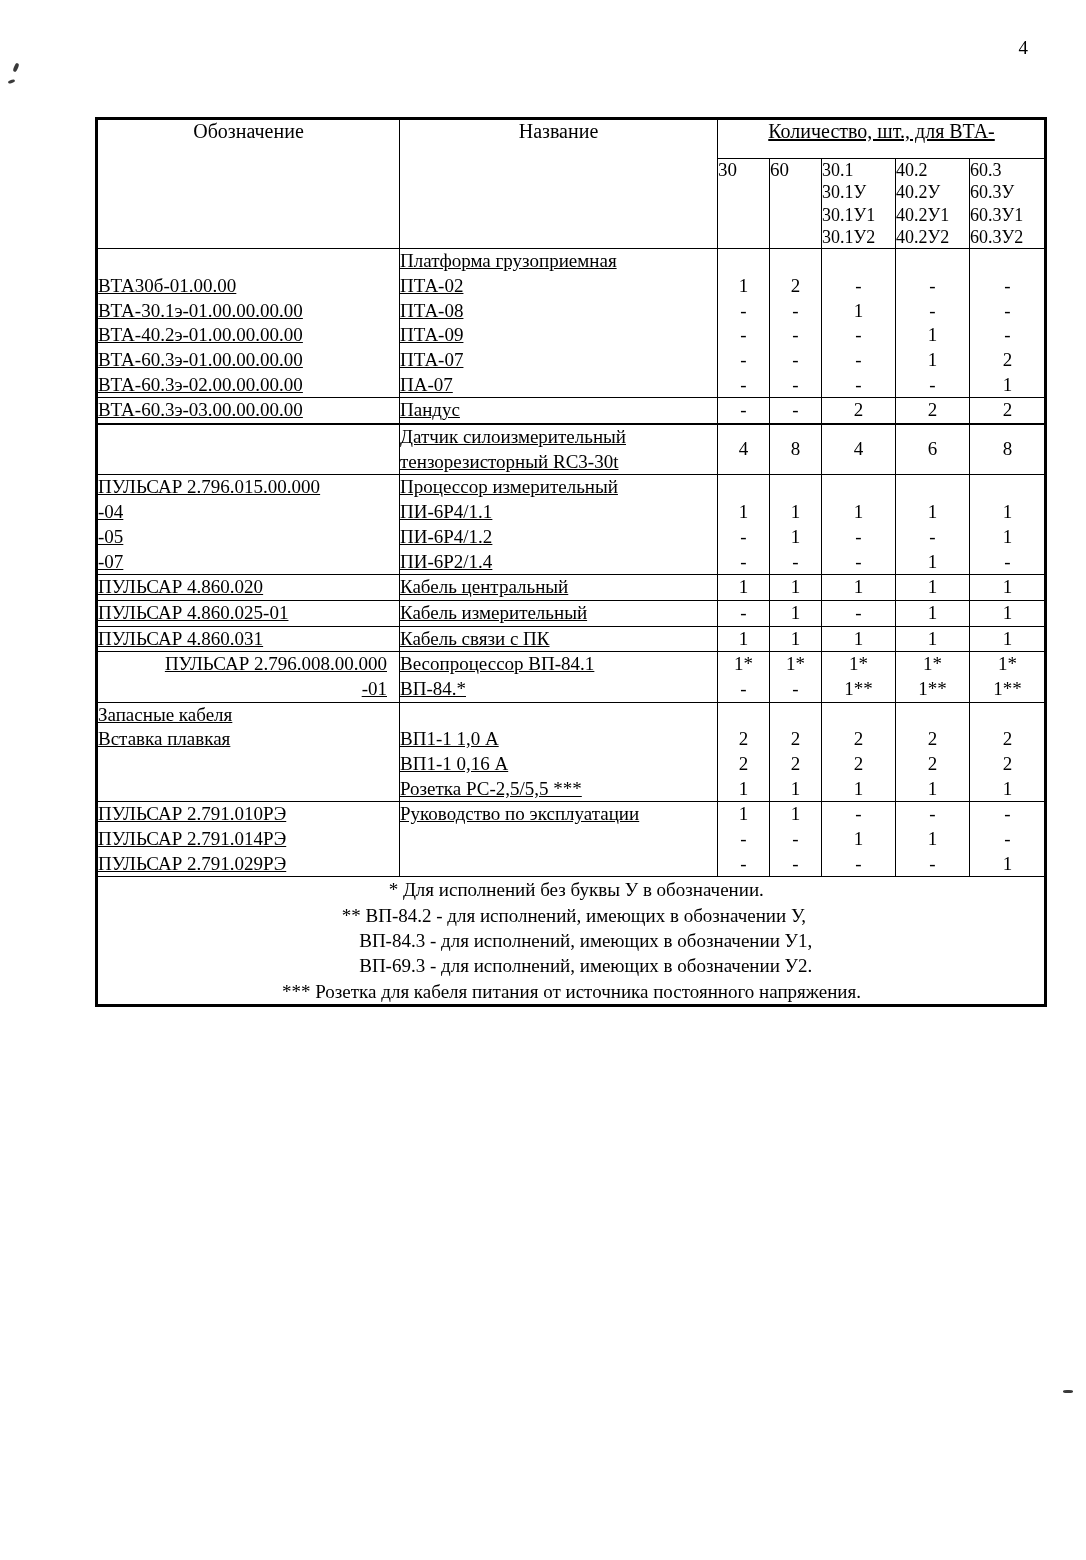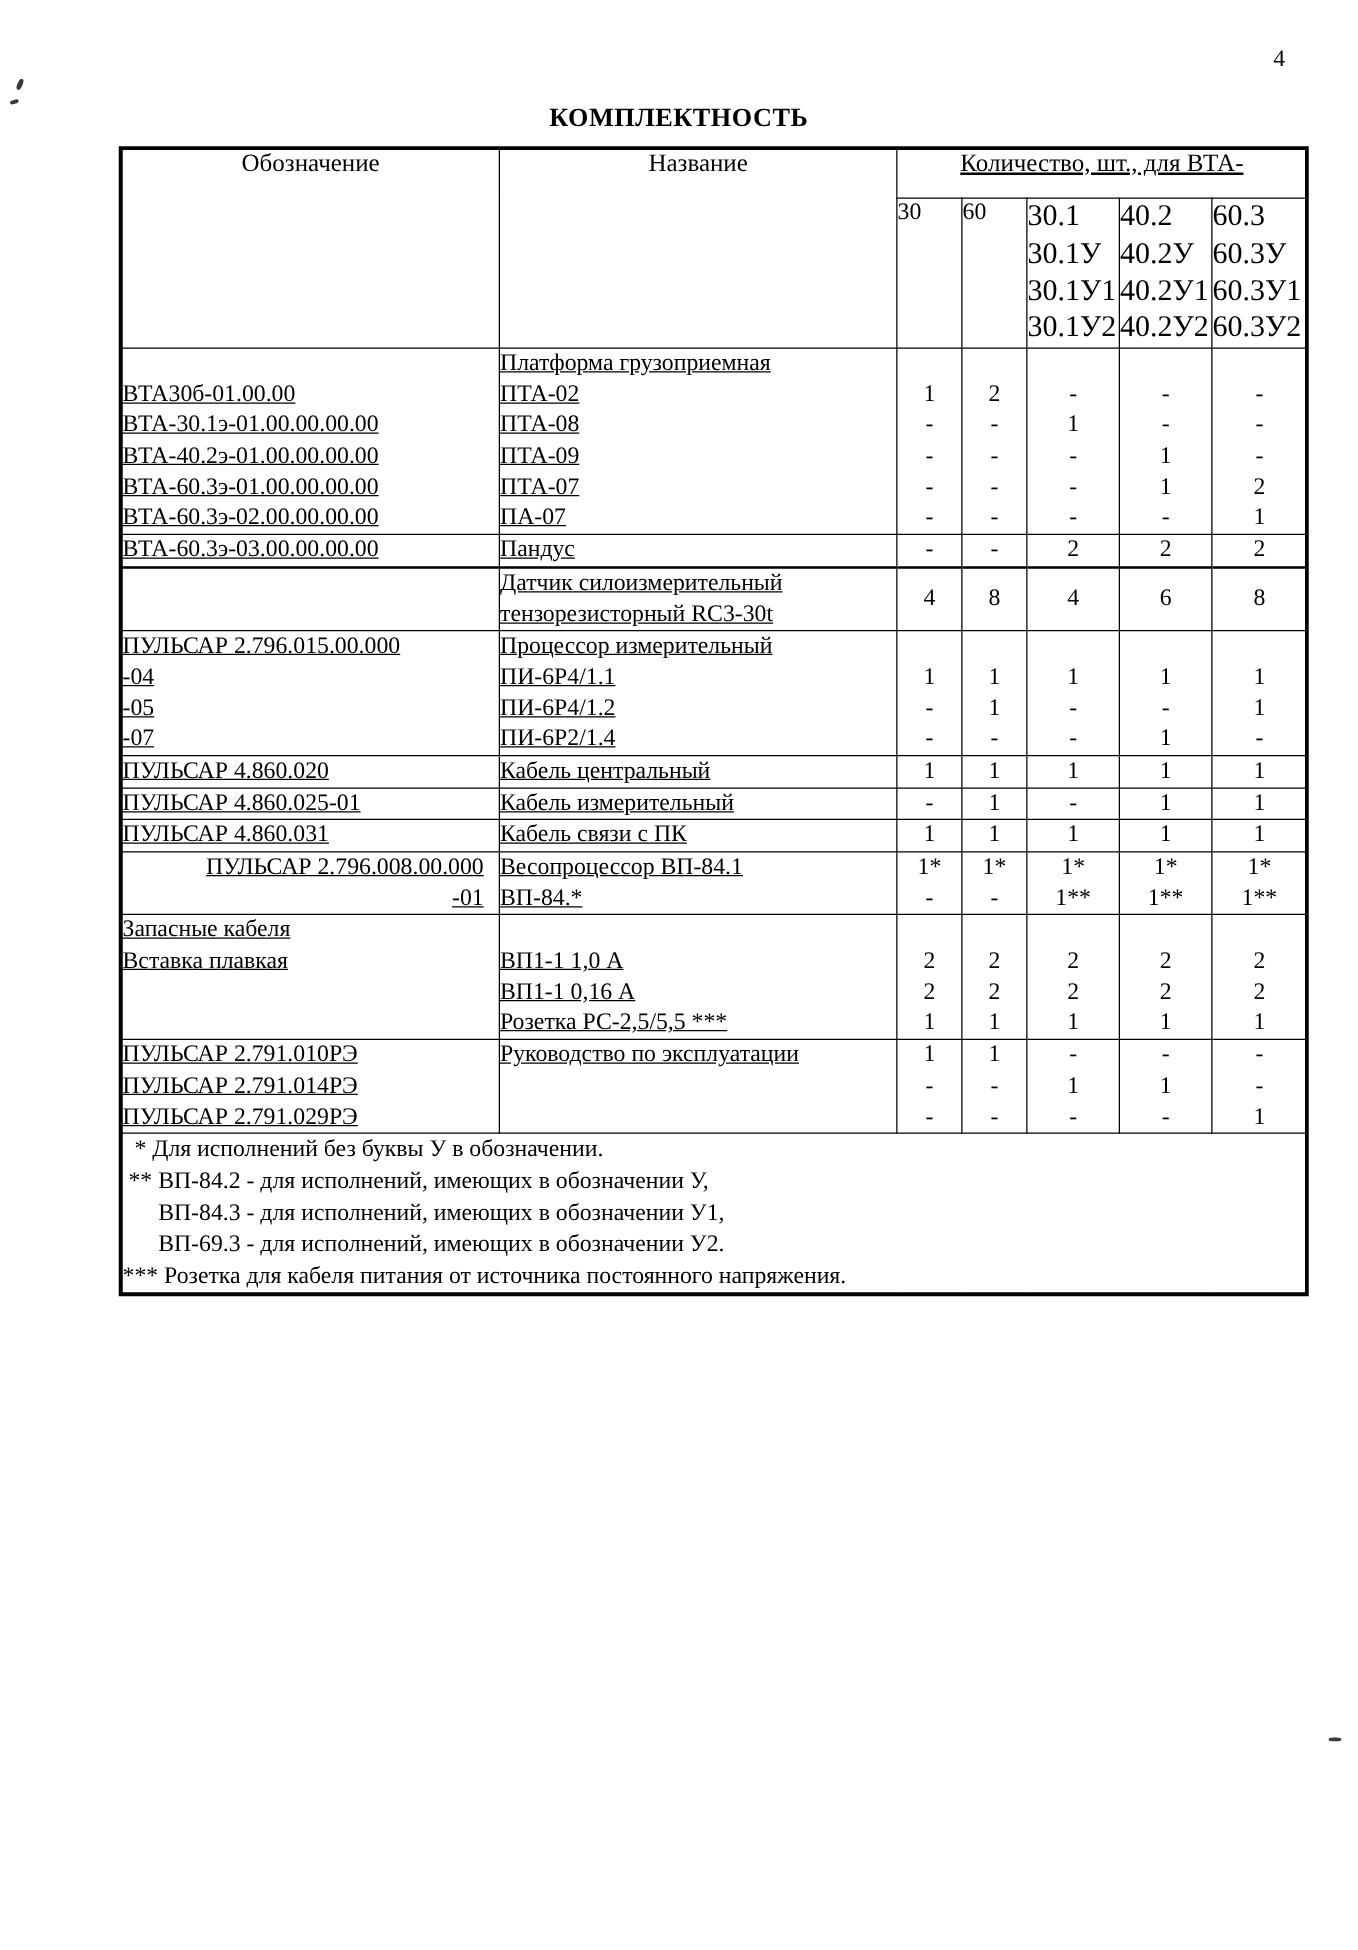--- a/index.html
+++ b/index.html
@@ -114,21 +114,21 @@
     text-decoration: underline;
   }
   .hdr-num {
     text-align: left;
     vertical-align: middle;
     font-size: 19px;
   }
   .hdr-variant {
     text-align: left;
     vertical-align: top;
-    font-size: 24px;
+    font-size: 18px;
     line-height: 1.24;
     padding: 1px 2px 1px 5px;
     white-space: pre-line;
   }
 
   .qty {
     text-align: center;
     vertical-align: top;
     font-size: 19px;
     line-height: 1.30;
@@ -140,35 +140,35 @@
   .multi { white-space: pre-line; text-decoration: underline; }
 
   
   tr.thick-top > td { border-top-width: 2px; }
 
   
   .notes {
     font-size: 19px;
     line-height: 1.33;
     padding: 4px 6px 7px 14px;
+    text-align: center;
   }
   .notes div { white-space: pre; }
 </style>
 </head>
 <body>
 
 <div class="page">
 
   <div class="scan-mark m1"></div>
   <div class="scan-mark m2"></div>
   <div class="scan-mark m3"></div>
 
   <div class="page-number">4</div>
 
-  <div class="doc-title">КОМПЛЕКТНОСТЬ</div>
 
   <div class="table-wrap">
     <table class="kit">
       <colgroup>
         <col class="c-desig">
           <col class="c-name">
         <col class="c-q30">
           <col class="c-q60">
         <col class="c-q301">
           <col class="c-q402">

